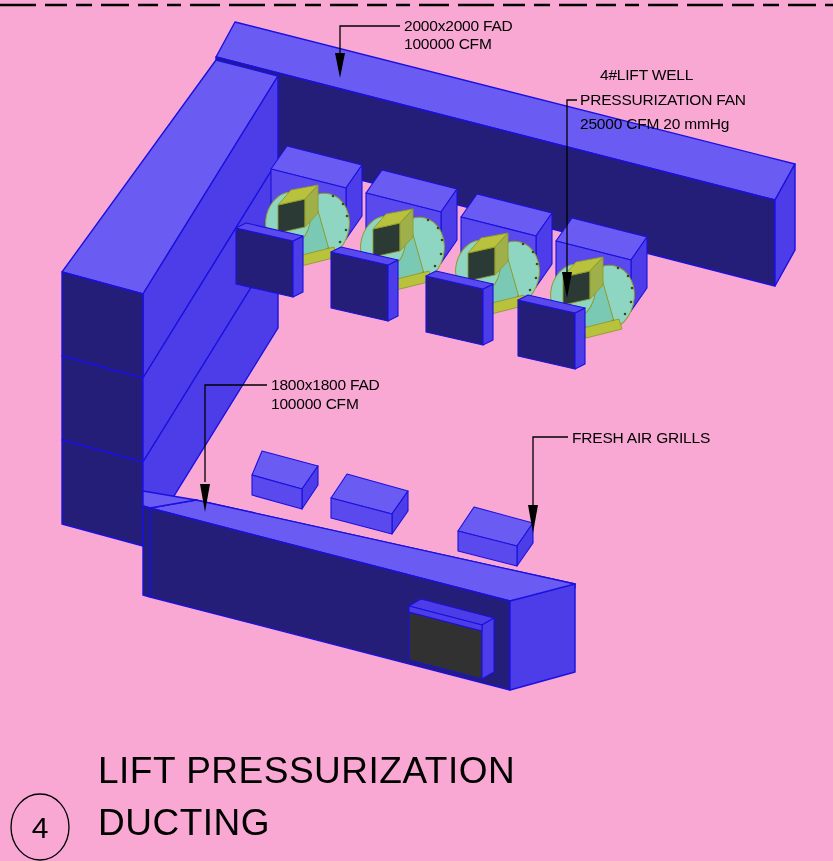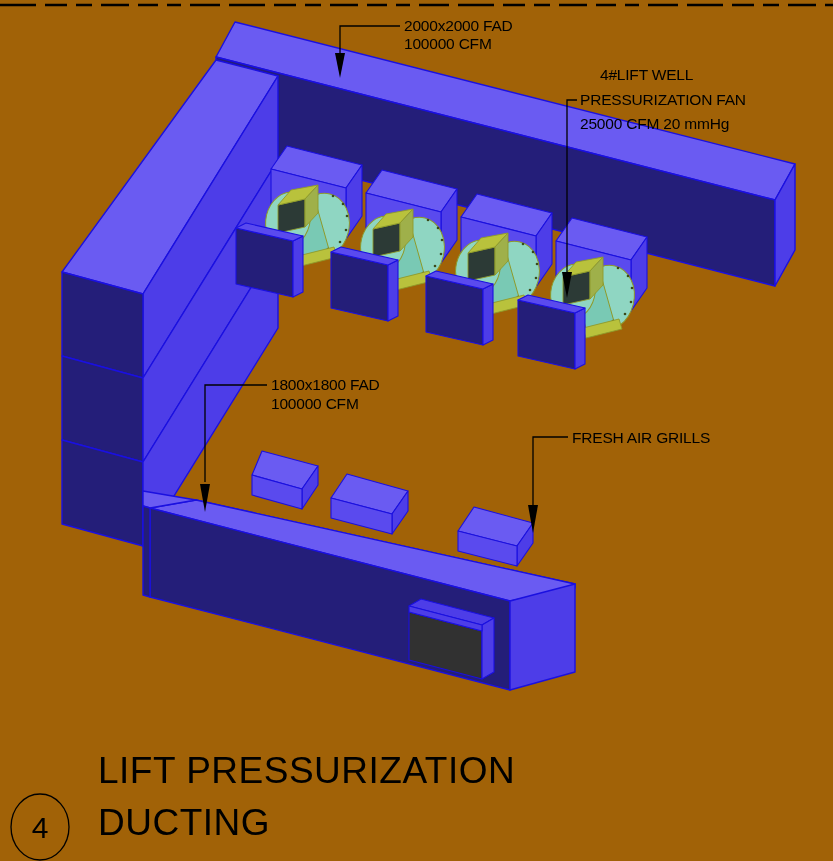--- a/index.html
+++ b/index.html
@@ -11,21 +11,21 @@
     width: 833px;
     height: 861px;
     font-family: "Liberation Sans", sans-serif;
     overflow: hidden;
     position: relative;
   }
   #sheet {
     position: relative;
     width: 833px;
     height: 861px;
-    background: #a16207;
+    background: #f9a8d4;
   }
   svg.drawing {
     position: absolute;
     left: 0;
     top: 0;
     width: 833px;
     height: 861px;
     display: block;
   }
   .anno-text {

